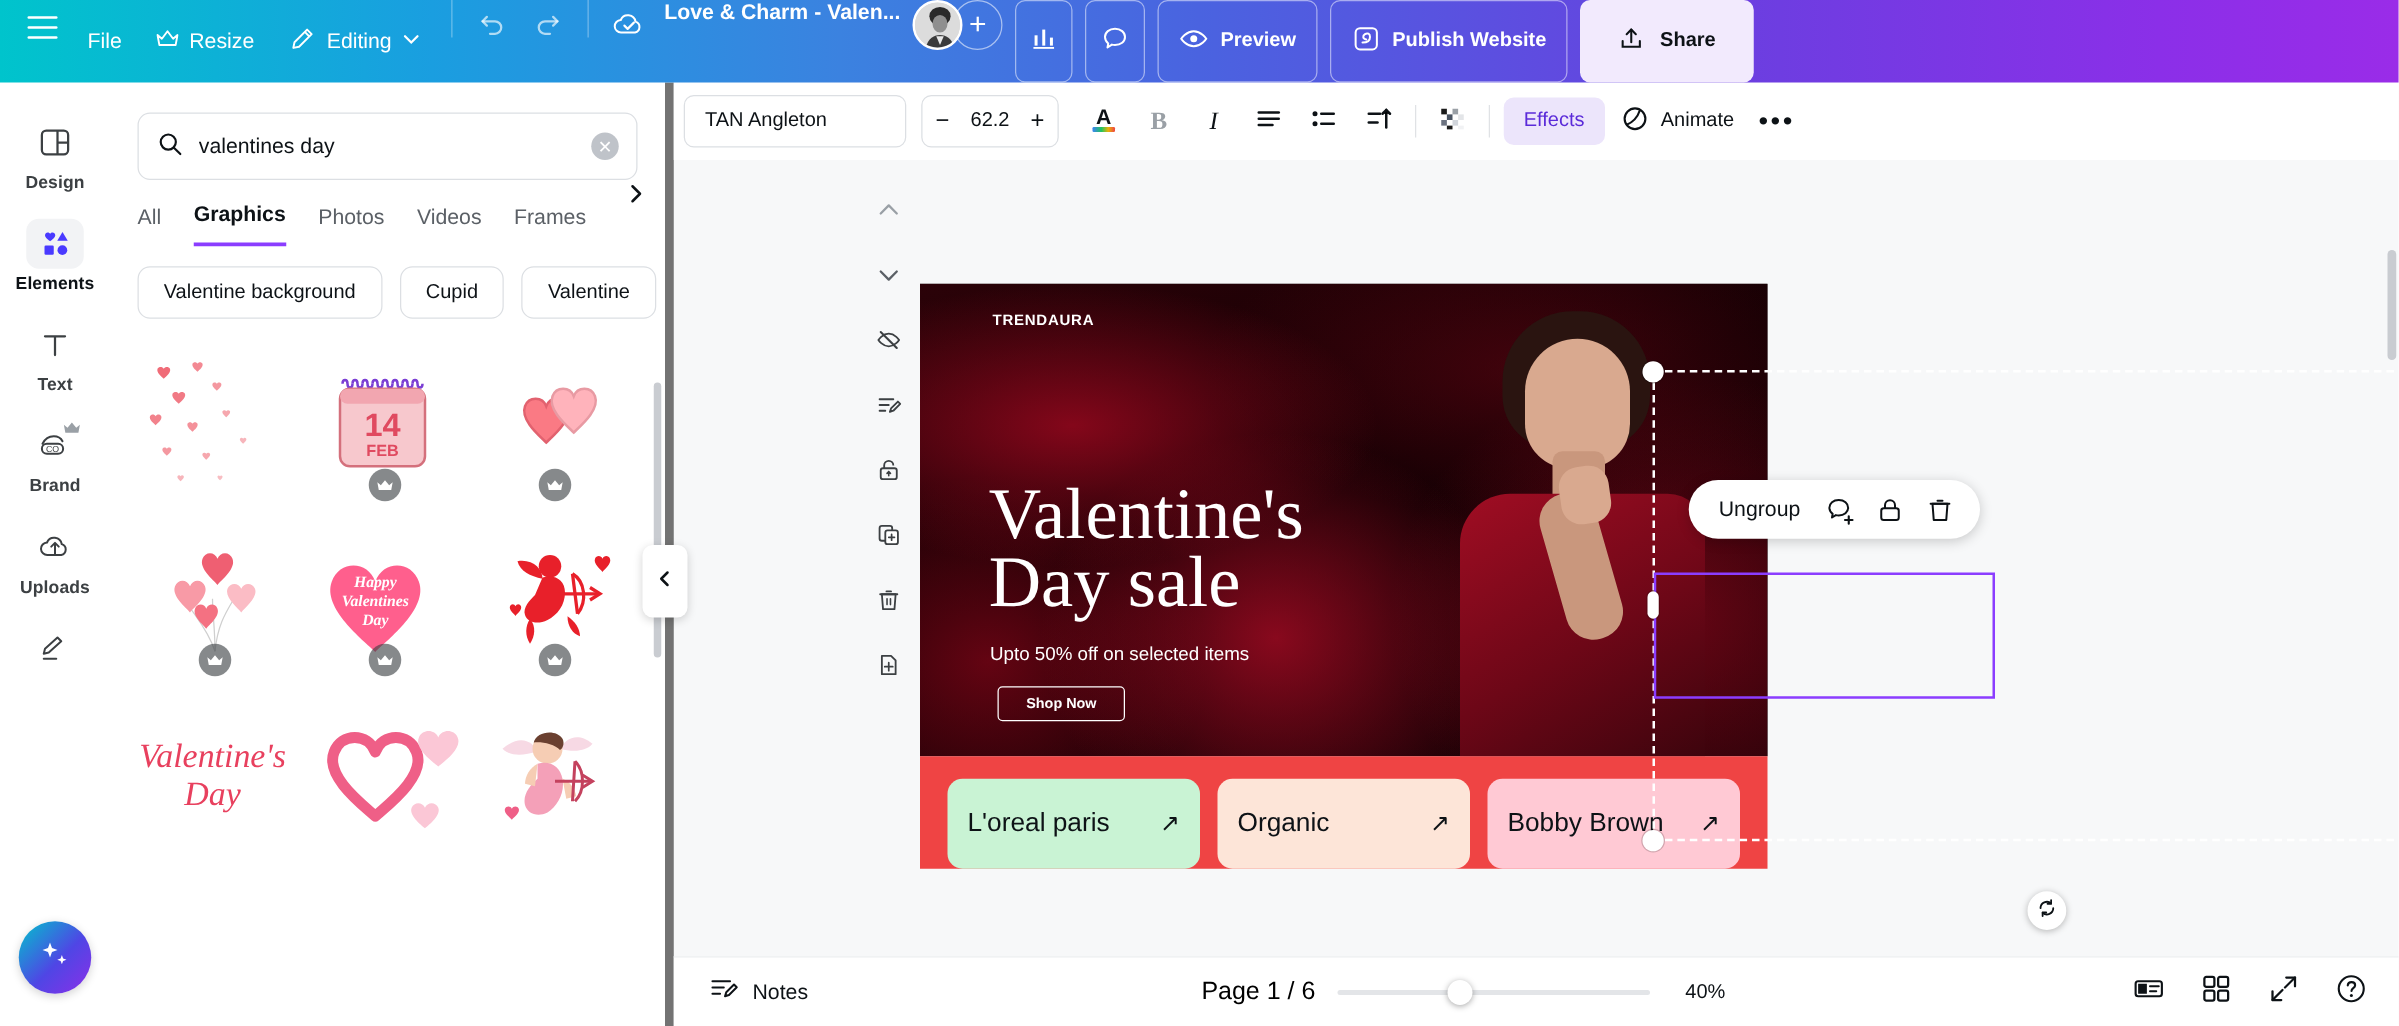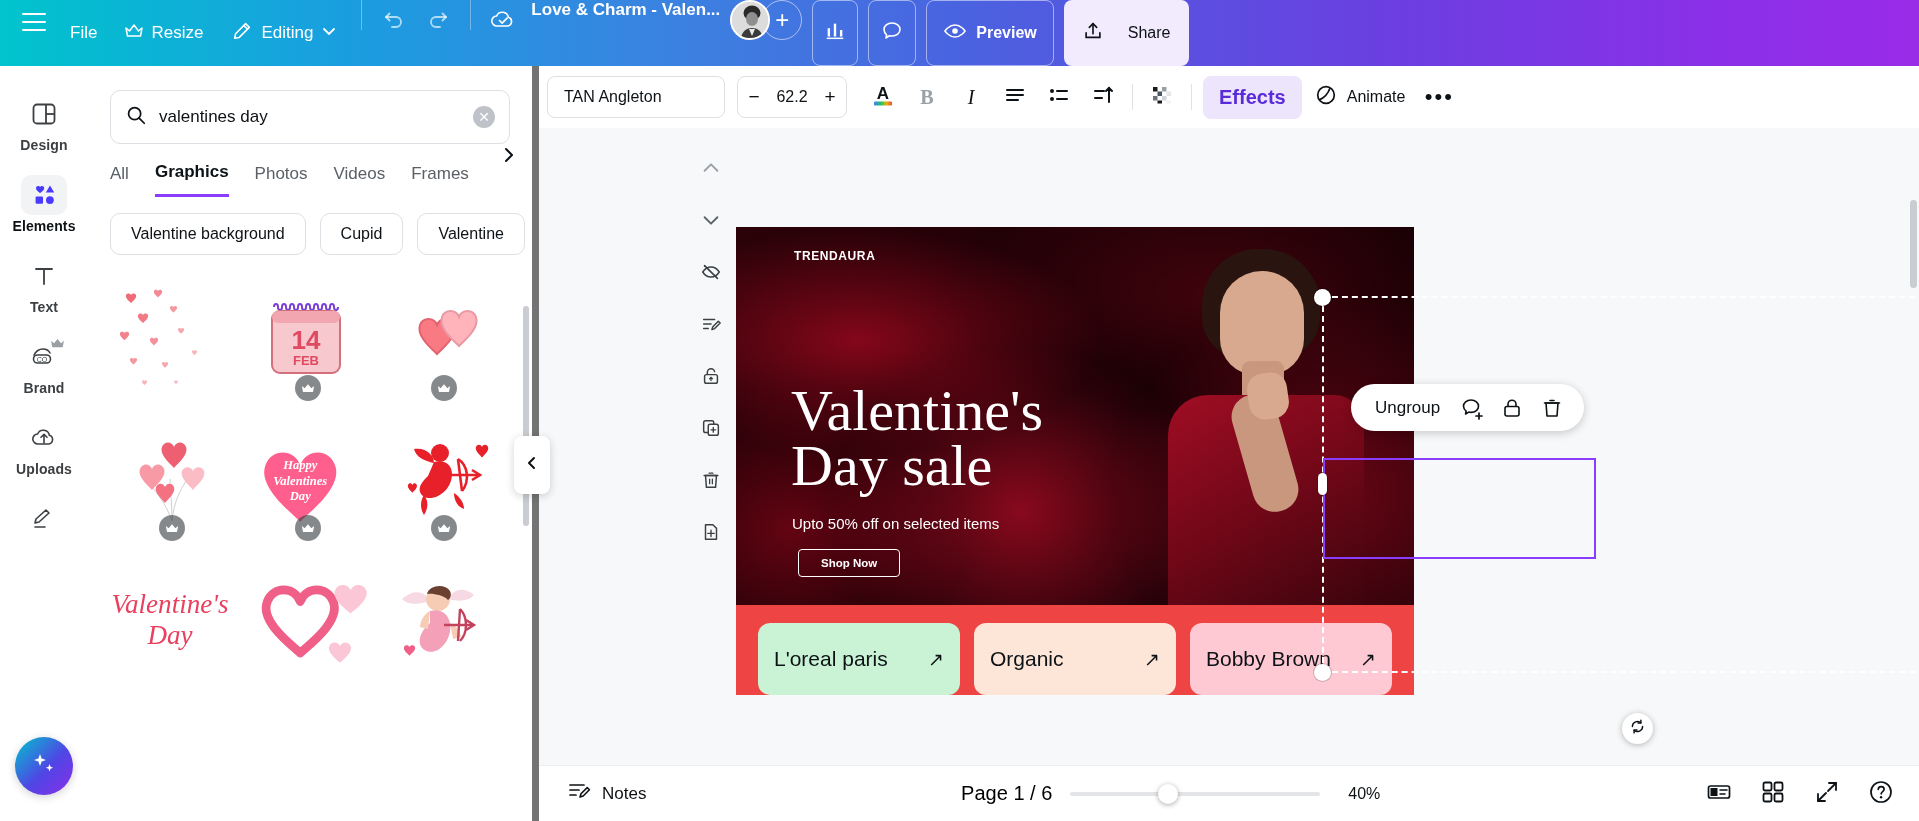--- a/index.html
+++ b/index.html
@@ -21,22 +21,22 @@
     align-items:center; justify-content:center; cursor:pointer; }
   .doc-title { color:#fff; font-size:17px; font-weight:600; margin:0 10px 0 6px; white-space:nowrap; }
   .avatar { width:40px; height:40px; border-radius:50%; background:#d8d8d8; overflow:hidden;
     border:2px solid #fff; flex:none; position:relative; }
   .avatar svg { display:block; }
   .plus-circle { width:40px;height:40px;border-radius:50%; border:1.5px solid rgba(255,255,255,.55);
     display:flex;align-items:center;justify-content:center;color:#fff;font-size:24px;margin-left:-8px; cursor:pointer;}
   .out-btn { display:flex;align-items:center;gap:9px;color:#fff;font-size:16px;font-weight:600;
      border:1.5px solid rgba(255,255,255,.5); border-radius:8px; padding:9px 16px; cursor:pointer; margin-left:10px; white-space:nowrap;}
   .out-btn.sq { padding:9px 11px; }
-  .share-btn { display:flex;align-items:center;gap:24px; background:#f2eafd; color:#0d1216;
-    font-size:16px;font-weight:400;border-radius:8px;padding:10px 18px;cursor:pointer;margin-left:10px;}
+  .share-btn { display:flex;align-items:center;gap:12px; background:#f2eafd; color:#0d1216;
+    font-size:16px;font-weight:700;border-radius:8px;padding:10px 30px;cursor:pointer;margin-left:10px;}
 
   
   .body { display:flex; height:755px; width:100%; }
 
   
   .rail { width:88px; background:#fff; flex:none; display:flex; flex-direction:column;
     align-items:center; padding-top:22px; position:relative; }
   .rail-item { width:70px; padding:6px 0 4px; display:flex; flex-direction:column; align-items:center;
      gap:3px; cursor:pointer; border-radius:10px; margin-bottom:12px; position:relative;}
   .rail-ico { width:46px;height:40px;display:flex;align-items:center;justify-content:center;border-radius:10px; position:relative;}
@@ -90,21 +90,21 @@
   .font-sel { border:1px solid #dcdfe3; border-radius:8px; height:42px; display:flex;
     align-items:center; padding:0 16px; font-size:16px; color:#0d1216; min-width:178px; cursor:pointer;}
   .size-box { border:1px solid #dcdfe3; border-radius:8px; height:42px; display:flex;
     align-items:center; gap:0; margin-left:12px; }
   .size-btn { width:32px;height:40px;display:flex;align-items:center;justify-content:center;
     font-size:19px;color:#0d1216;cursor:pointer;}
   .size-val { font-size:16px; color:#0d1216; min-width:44px; text-align:center; cursor:text;}
   .fb { width:44px;height:44px;border-radius:8px;display:flex;align-items:center;
     justify-content:center;cursor:pointer;position:relative;}
   .vdiv { width:1px;height:26px;background:#e0e2e5;margin:0 7px;}
-  .effects-btn { background:#ece5fb; color:#5b2bd9; font-weight:700; font-size:20px;
+  .effects-btn { background:#ece5fb; color:#5b2bd9; font-weight:400; font-size:16px;
     border-radius:8px; padding:10px 16px; cursor:pointer; margin-left:4px;}
   .animate-btn { display:flex;align-items:center;gap:9px;font-size:16px;color:#0d1216;
     padding:10px 12px;border-radius:8px;cursor:pointer;}
   .more-btn { width:44px;height:44px;border-radius:8px;display:flex;align-items:center;
     justify-content:center;cursor:pointer;font-size:22px;color:#0d1216;letter-spacing:2px;}
 
   .stage { flex:1; position:relative; overflow:hidden; }
 
   
   .tool-col { position:absolute; left:150px; top:20px; display:flex; flex-direction:column;
@@ -282,20 +282,29 @@
   </div>
   <div class="out-btn">
     <span>
       <svg width="24" height="24" viewBox="0 0 24 24">
           <path d="M2 12s3.8-6 10-6 10 6 10 6-3.8 6-10 6-10-6-10-6z" fill="none" stroke="#fff" stroke-width="1.6"></path>
           <circle cx="12" cy="12" r="2.8" fill="#fff"></circle>
         </svg>
     </span>
     <span>Preview</span>
   </div>
+  <div class="out-btn">
+    <span>
+      <svg width="24" height="24" viewBox="0 0 24 24">
+          <rect x="3.5" y="3.5" width="17" height="17" rx="3.5" fill="none" stroke="#fff" stroke-width="1.6"></rect>
+          <path d="M9 15c4 0 6-2 6-4.5S13 7 11 8.3 9 12 12 12.6" fill="none" stroke="#fff" stroke-width="1.6" stroke-linecap="round"></path>
+        </svg>
+    </span>
+    <span>Publish Website</span>
+  </div>
   <div class="share-btn">
     <span>
       <svg width="22" height="22" viewBox="0 0 24 24">
           <path d="M12 15V4" stroke="#0d1216" stroke-width="1.8" stroke-linecap="round"></path>
           <path d="M8 8l4-4 4 4" fill="none" stroke="#0d1216" stroke-width="1.8" stroke-linecap="round" stroke-linejoin="round"></path>
           <path d="M4.5 14v5h15v-5" fill="none" stroke="#0d1216" stroke-width="1.8" stroke-linecap="round"></path>
         </svg>
     </span>
     <span>Share</span>
   </div>

